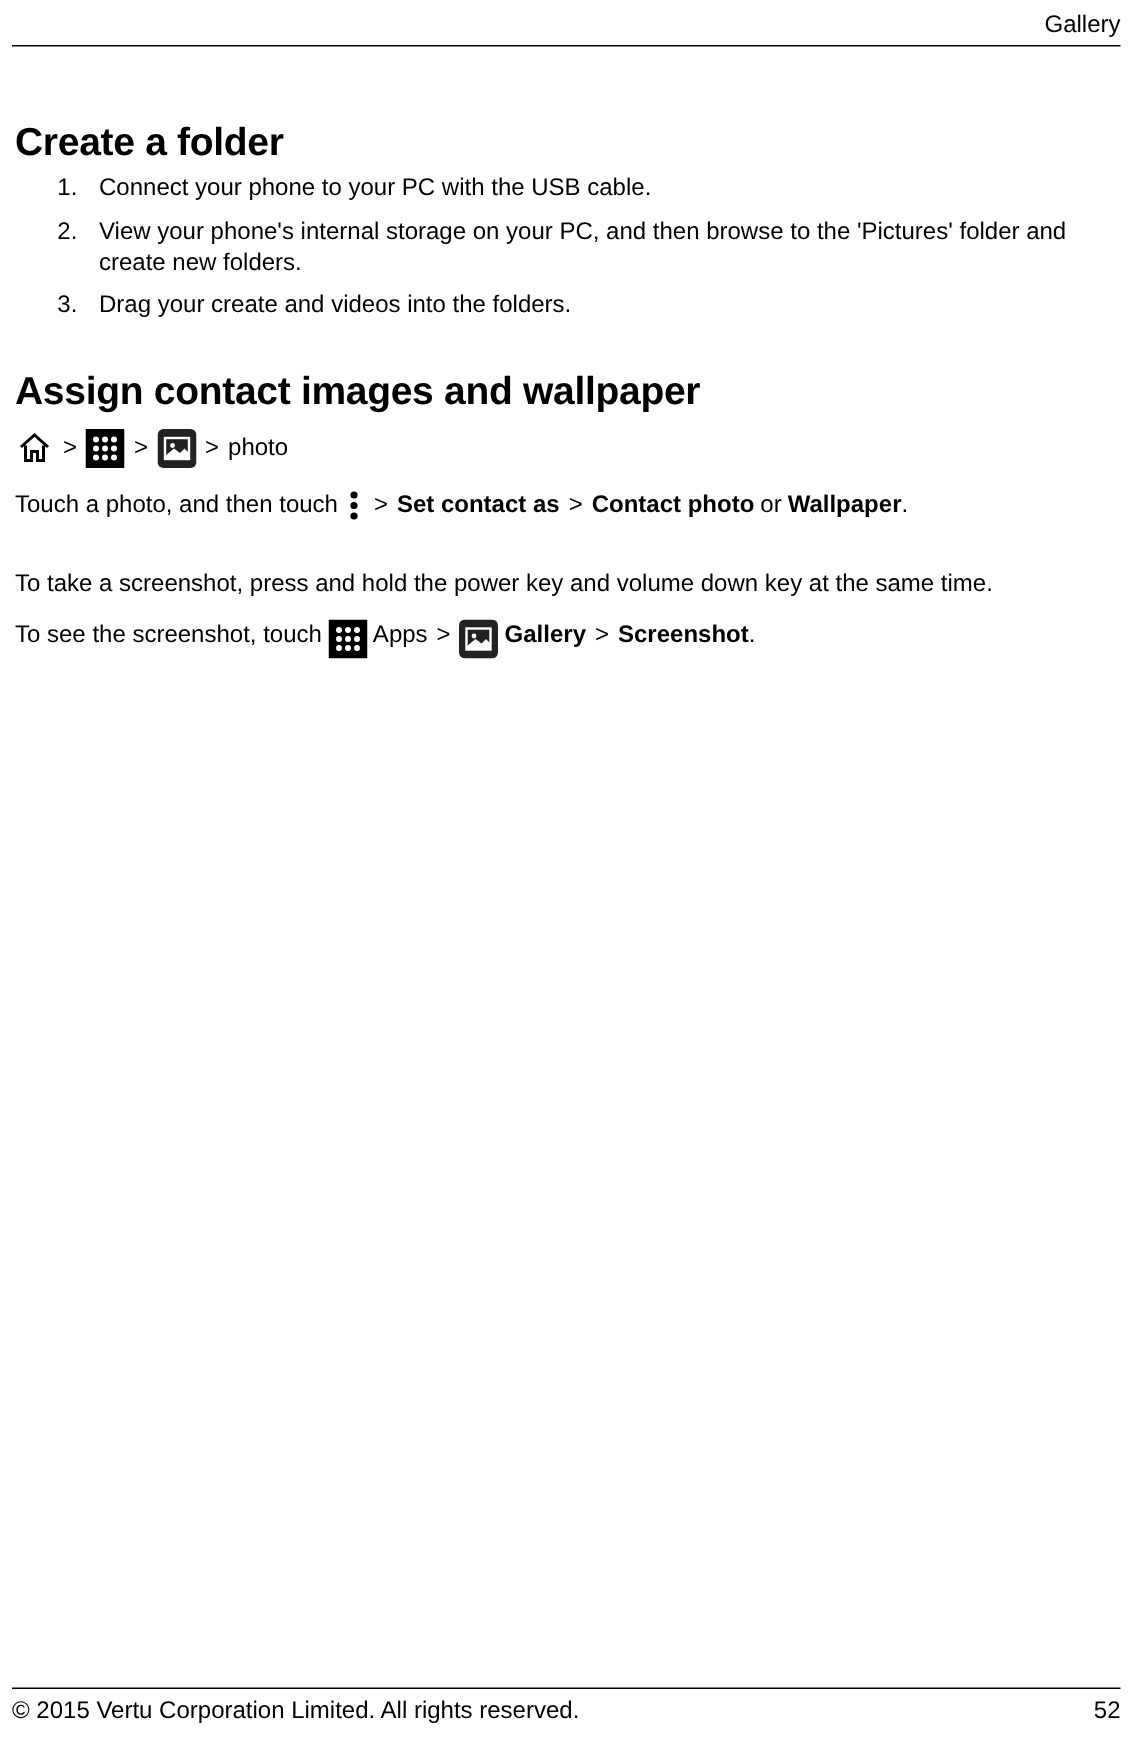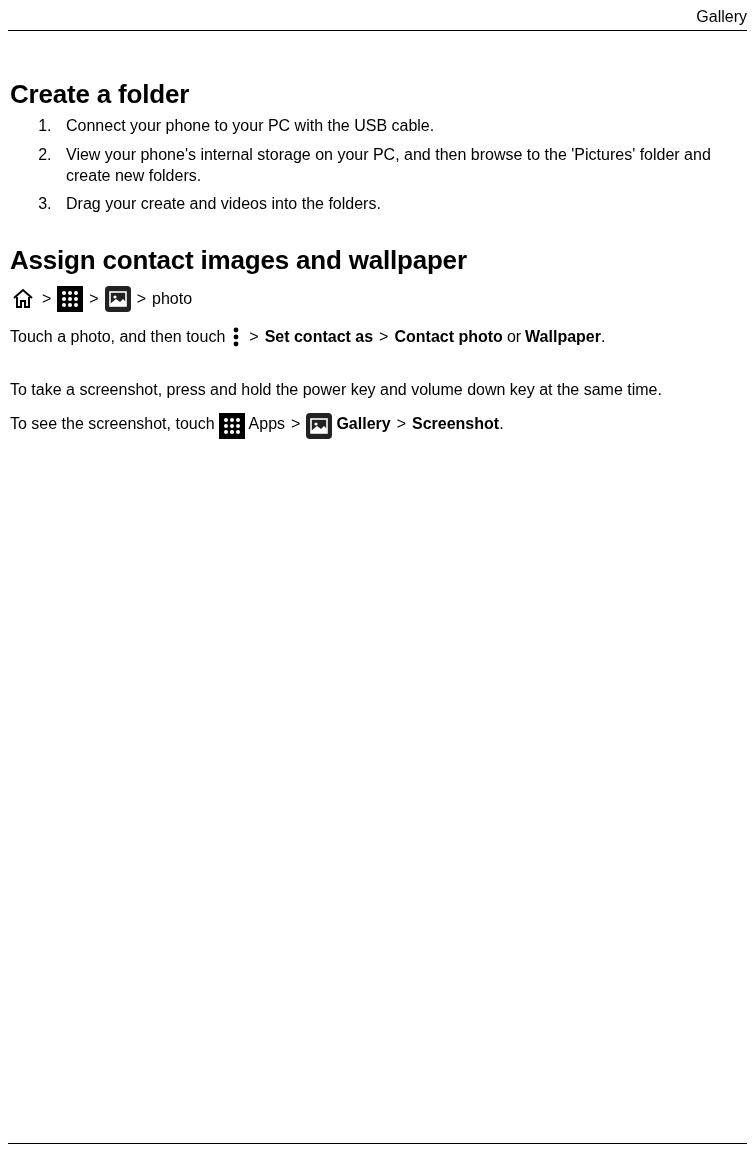--- a/index.html
+++ b/index.html
@@ -208,13 +208,17 @@
       <span class="bold">Gallery</span>
       <span class="gt">&gt;</span>
       <span><span class="bold">Screenshot</span><span>.</span></span>
     </div>
   </div>
 
 </div>
 
 <div class="footer">
   <hr class="footer-hr">
+  <div class="footer-row">
+    <span>© 2015 Vertu Corporation Limited. All rights reserved.</span>
+    <span>52</span>
+  </div>
 </div>
 
 </body></html>

